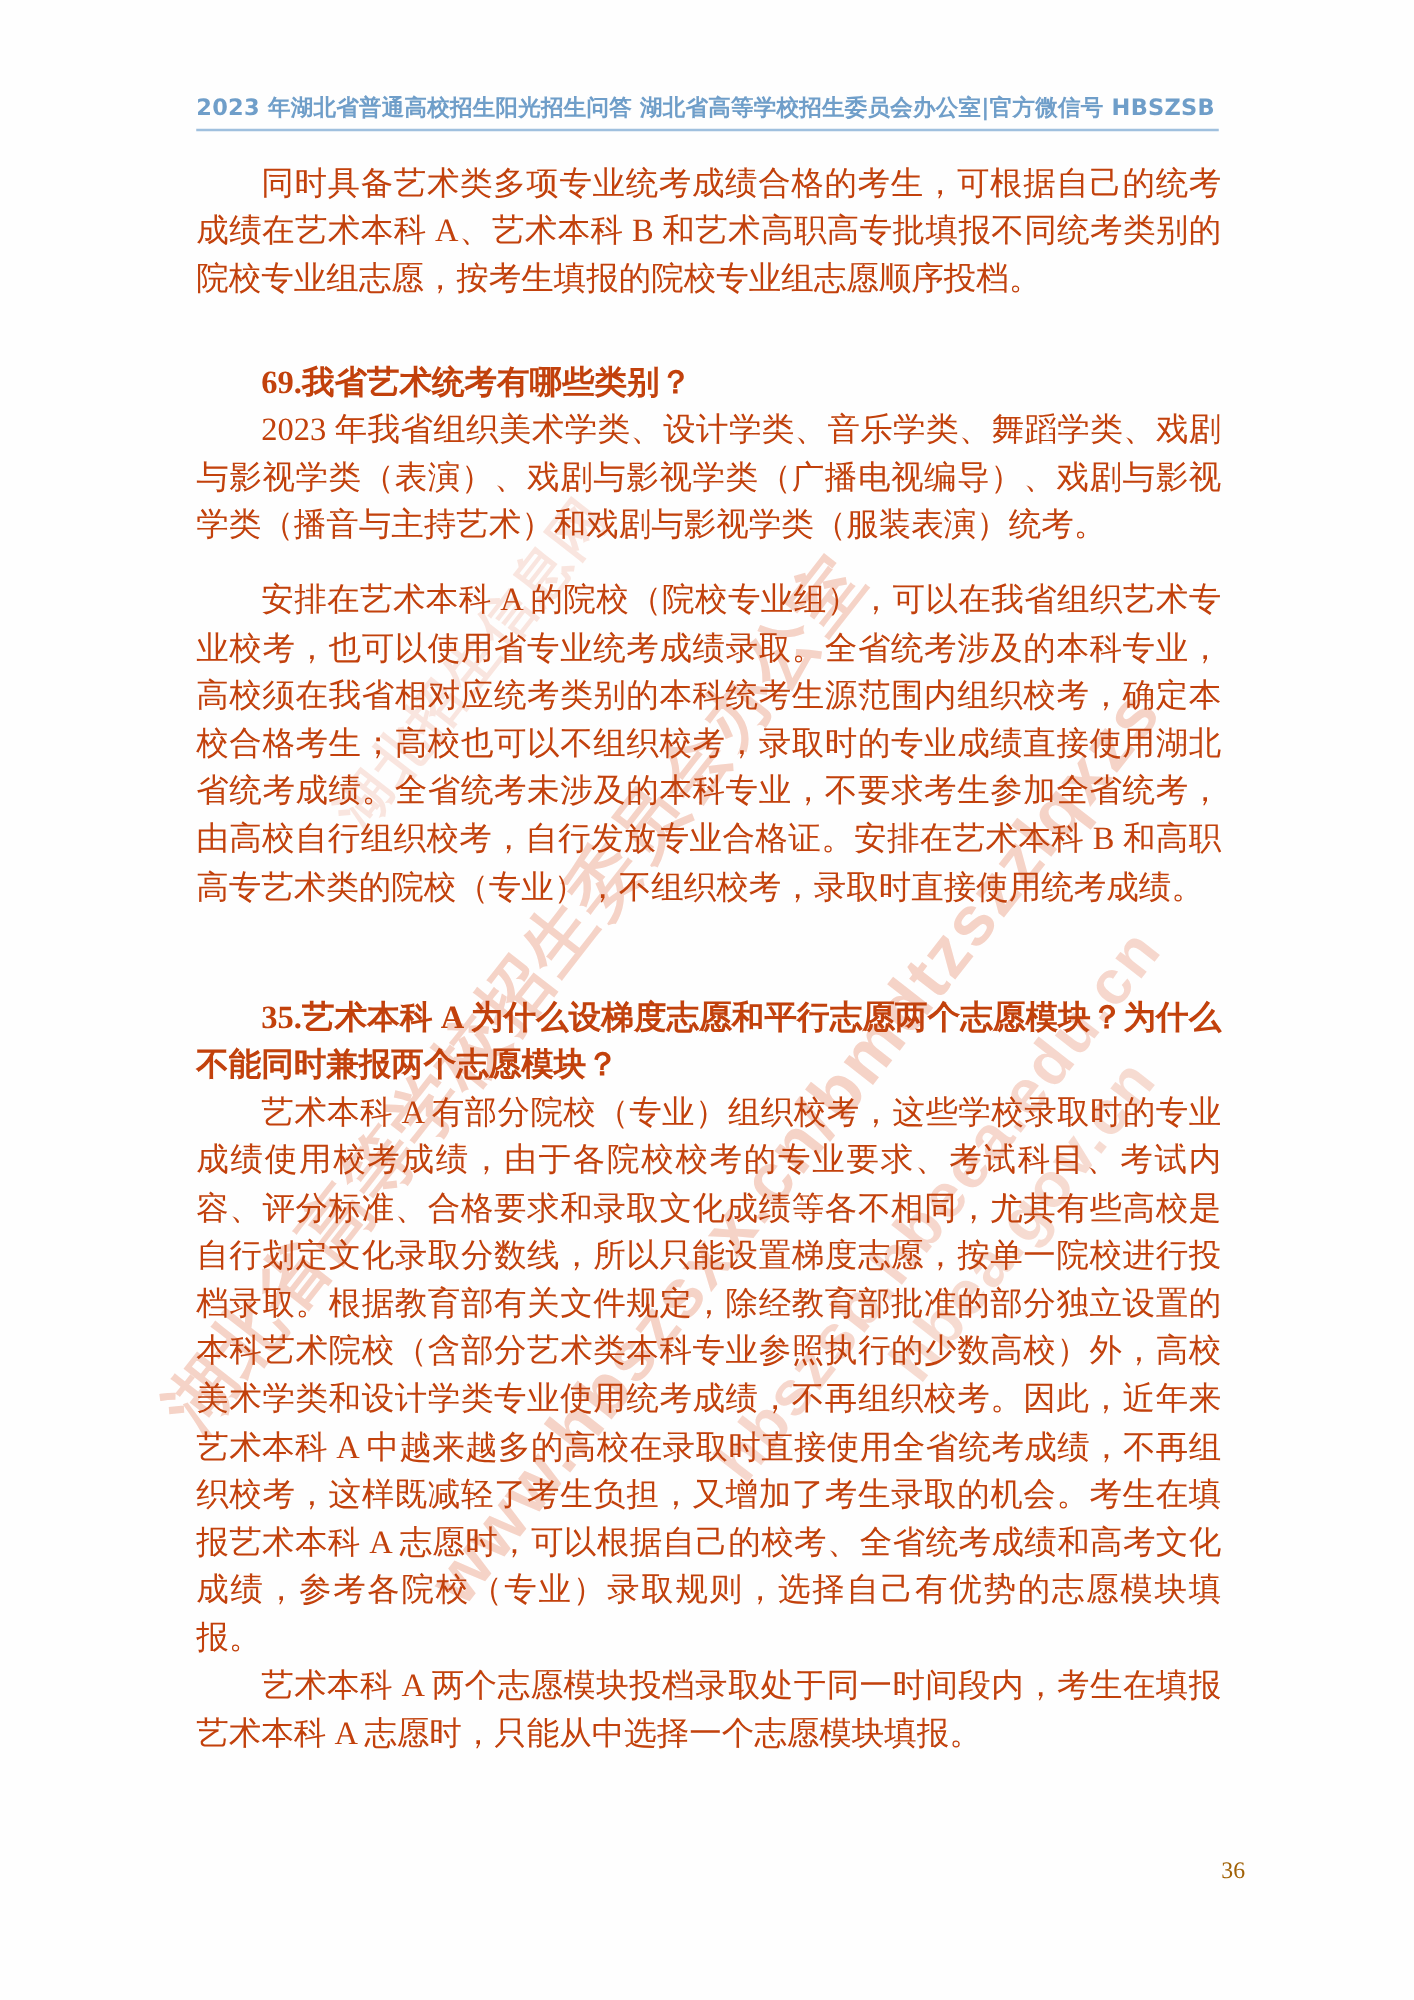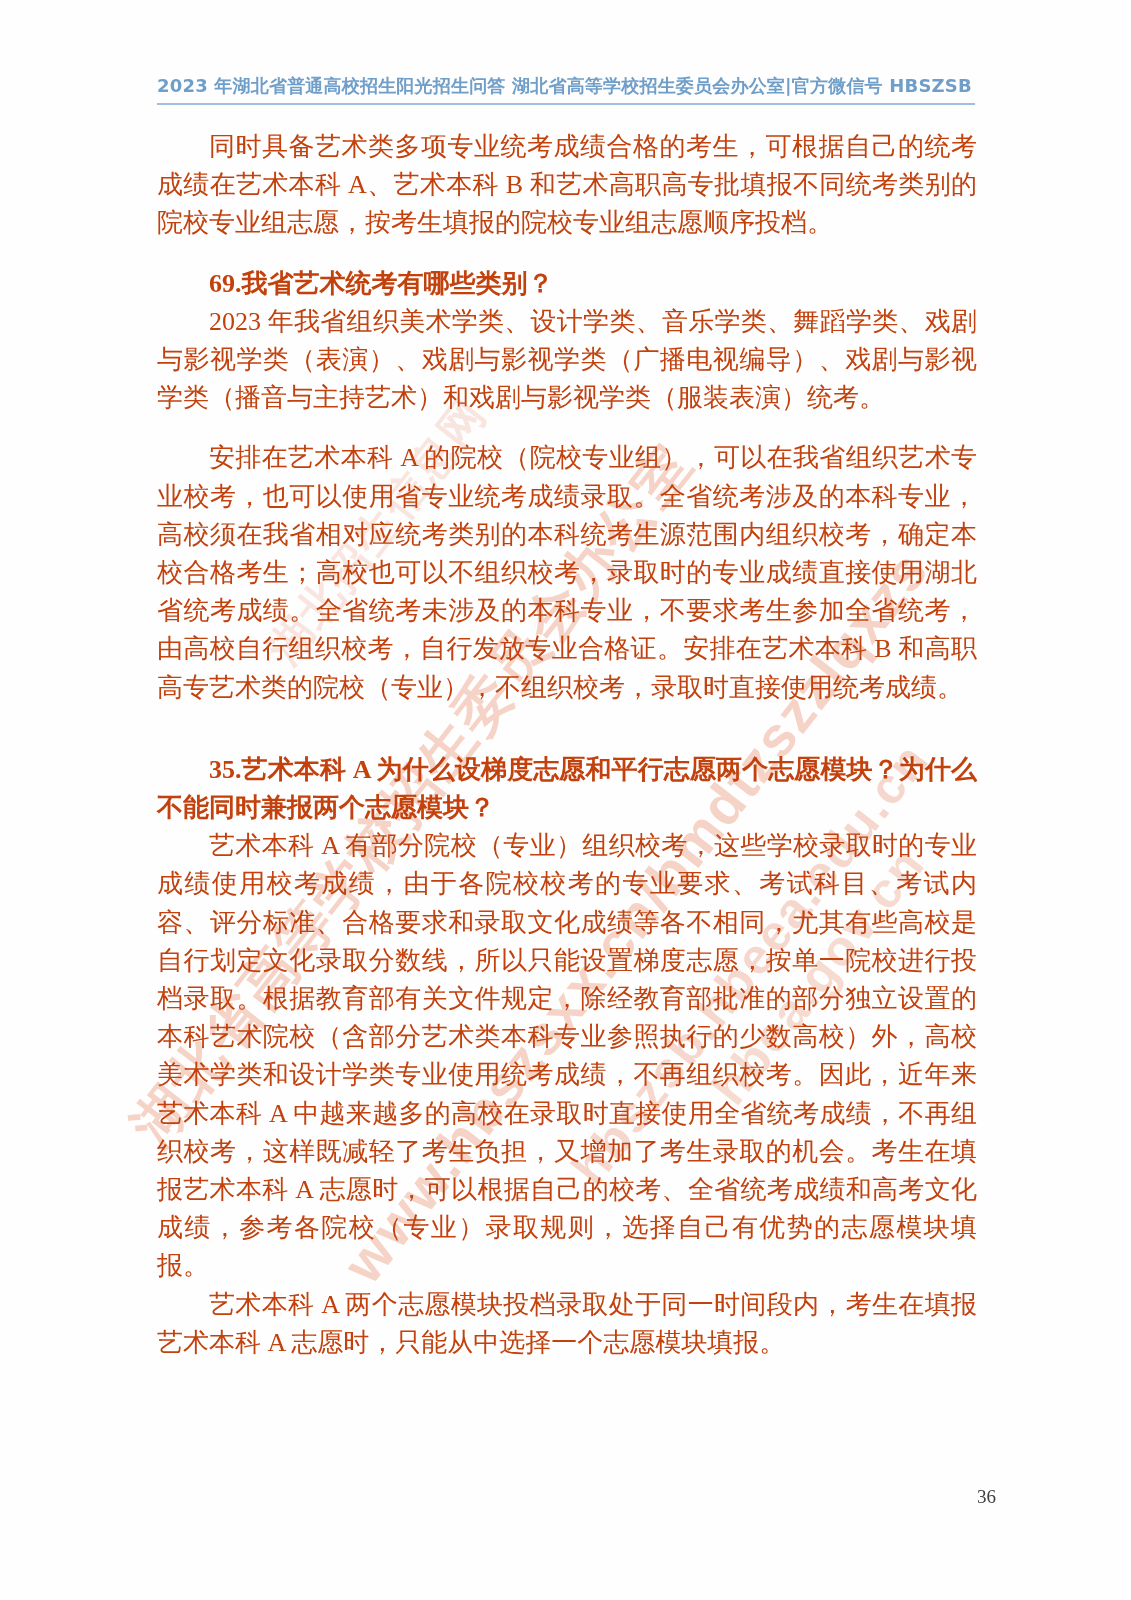--- a/index.html
+++ b/index.html
@@ -78,30 +78,31 @@
     font-size: 26px;
     line-height: 38.2px;
     text-align: justify;
     text-justify: inter-ideograph;
     text-indent: 2em;
     color: #c2410c;
   }
   p.q {
     font-weight: 700;
     text-indent: 2em;
+    margin-top: 22px;
   }
   .gap-md { height: 22px; }
 
   
   .pageno {
     position: absolute;
     right: 135px;
     bottom: 92px;
     font-size: 19px;
-    color: #404040;
+    color: #a16207;
     z-index: 3;
     font-family: "Liberation Serif", "DejaVu Serif", serif;
   }
 </style>
 </head>
 <body>
 
 <div class="page">
 
   <div class="wm-layer">

